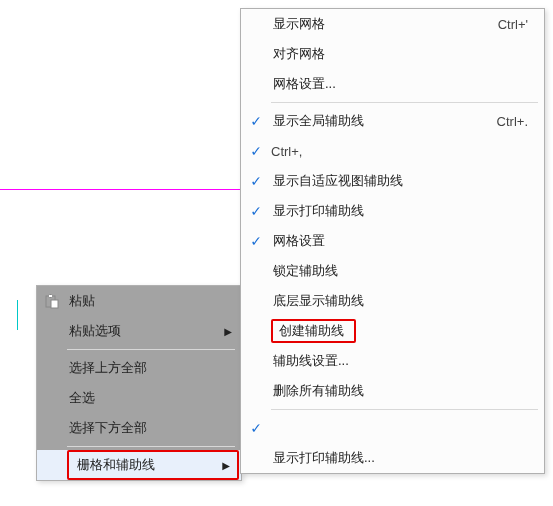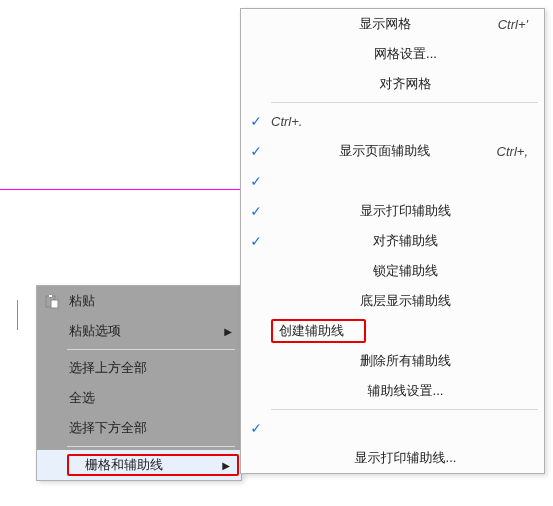--- a/index.html
+++ b/index.html
@@ -47,21 +47,20 @@
   box-shadow: 2px 2px 5px rgba(0,0,0,0.15);
 }
 .submenu {
   position: absolute;
   left: 240px;
   top: 8px;
   width: 303px;
   background: #fcfcfc;
   border: 1px solid #b0b0b0;
   box-shadow: 2px 2px 5px rgba(0,0,0,0.15);
-  text-align: center;
 }
 .mitem {
   display: flex;
   align-items: center;
   height: 30px;
   padding: 0 6px 0 0;
 }
 .iconcol {
   width: 30px;
   display: flex;
@@ -70,21 +69,20 @@
   flex-shrink: 0;
 }
 .label {
   flex: 1;
   color: #222;
   padding-left: 2px;
 }
 .shortcut {
   color: #444;
   padding-right: 10px;
-  font-style: italic;
 }
 .arrow {
   width: 14px;
   text-align: center;
   color: #222;
   font-size: 10px;
 }
 .sep {
   height: 1px;
   background: #d8d8d8;
@@ -141,95 +139,96 @@
     <span class="label">全选</span>
   </div>
   <div class="mitem">
     <div class="iconcol"></div>
     <span class="label">选择下方全部</span>
   </div>
   <div class="sep"></div>
   <div class="mitem hover" style="padding:0;">
     <div style="display:flex;align-items:center;width:100%;height:100%;">
       <div class="iconcol"></div>
-      <div class="redbox" style="flex:1;display:flex;align-items:center;height:22px;padding:0 4px 0 14px;margin-right:2px;">
+      <div class="redbox" style="flex:1;display:flex;align-items:center;height:30px;padding:0 4px 0 6px;margin-right:2px;">
         <span class="label">栅格和辅助线</span>
         <span class="arrow">▶</span>
       </div>
     </div>
   </div>
 </div>
 
 <div class="submenu">
   <div class="mitem">
     <div class="iconcol"></div>
     <span class="label">显示网格</span>
     <span class="shortcut">Ctrl+'</span>
   </div>
   <div class="mitem">
     <div class="iconcol"></div>
+    <span class="label">对齐网格</span>
+  </div>
+  <div class="mitem">
+    <div class="iconcol"></div>
     <span class="label">网格设置...</span>
   </div>
-  <div class="mitem">
-    <div class="iconcol"></div>
-    <span class="label">对齐网格</span>
-  </div>
-  <div class="sep"></div>
-  <div class="mitem">
-    <div class="iconcol">
-        <span class="check">✓</span>
-      </div>
+  <div class="sep"></div>
+  <div class="mitem">
+    <div class="iconcol">
+        <span class="check">✓</span>
+      </div>
+    <span class="label">显示全局辅助线</span>
     <span class="shortcut">Ctrl+.</span>
   </div>
   <div class="mitem">
     <div class="iconcol">
         <span class="check">✓</span>
       </div>
-    <span class="label">显示页面辅助线</span>
     <span class="shortcut">Ctrl+,</span>
   </div>
   <div class="mitem">
     <div class="iconcol">
         <span class="check">✓</span>
       </div>
+    <span class="label">显示自适应视图辅助线</span>
   </div>
   <div class="mitem">
     <div class="iconcol">
         <span class="check">✓</span>
       </div>
     <span class="label">显示打印辅助线</span>
   </div>
   <div class="mitem">
     <div class="iconcol">
         <span class="check">✓</span>
       </div>
-    <span class="label">对齐辅助线</span>
+    <span class="label">网格设置</span>
   </div>
   <div class="mitem">
     <div class="iconcol"></div>
     <span class="label">锁定辅助线</span>
   </div>
   <div class="mitem">
     <div class="iconcol"></div>
     <span class="label">底层显示辅助线</span>
   </div>
   <div class="mitem">
     <div class="iconcol"></div>
-    <div class="redbox" style="display:flex;align-items:center;height:24px;padding:0 20px 0 4px;">
+    <div class="redbox" style="display:flex;align-items:center;height:24px;padding:0 10px 0 4px;">
       <span class="label">创建辅助线</span>
     </div>
   </div>
   <div class="mitem">
     <div class="iconcol"></div>
+    <span class="label">辅助线设置...</span>
+  </div>
+  <div class="mitem">
+    <div class="iconcol"></div>
     <span class="label">删除所有辅助线</span>
   </div>
-  <div class="mitem">
-    <div class="iconcol"></div>
-    <span class="label">辅助线设置...</span>
-  </div>
   <div class="sep"></div>
   <div class="mitem">
     <div class="iconcol">
         <span class="check">✓</span>
       </div>
   </div>
   <div class="mitem">
     <div class="iconcol"></div>
     <span class="label">显示打印辅助线...</span>
   </div>

